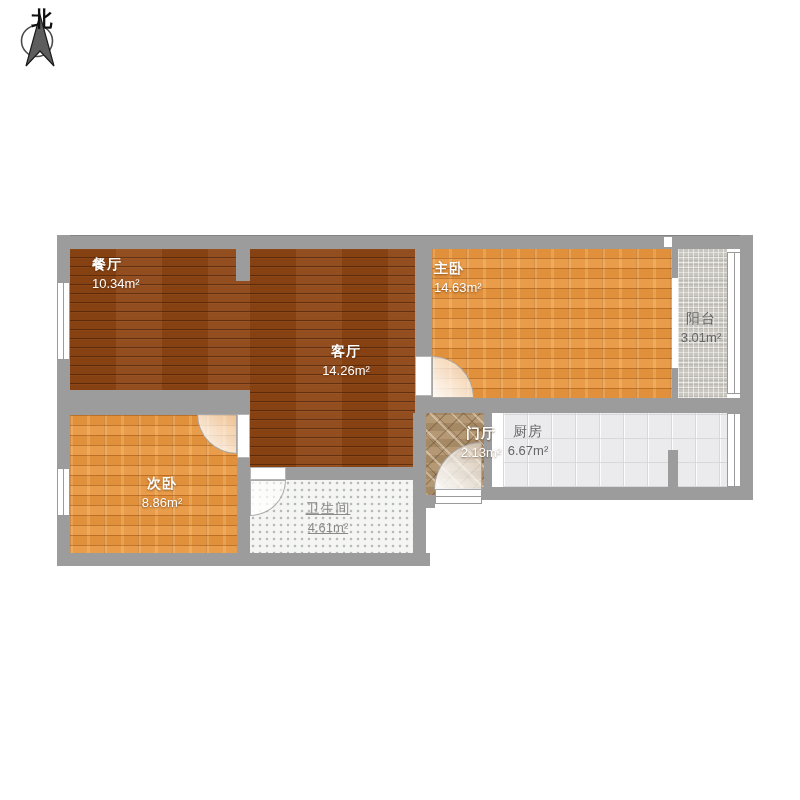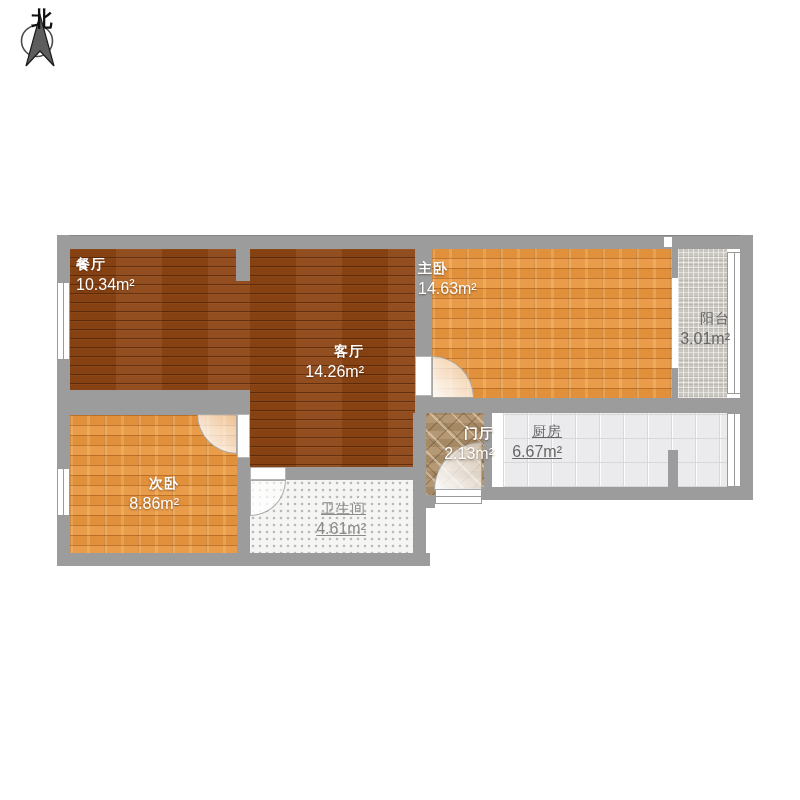--- a/index.html
+++ b/index.html
@@ -61,25 +61,25 @@
     background-image:linear-gradient(0deg,#9a9a9a,#9a9a9a);
     background-size:100% 1px;background-position:center;background-repeat:no-repeat;}
   .leaf{position:absolute;background:#ffffff;border:1px solid #b5b5b5;box-sizing:border-box;}
   .gap{position:absolute;background:#ffffff;}
   .arc{position:absolute;border:1px solid rgba(160,160,160,0.9);box-sizing:border-box;
        background:linear-gradient(45deg, rgba(255,255,255,0.95), rgba(255,255,255,0.45));}
 
   
   .room-label{position:absolute;line-height:1;}
   .rname{font-size:14px;font-weight:700;letter-spacing:1px;white-space:nowrap;}
-  .rarea{font-size:16px;margin-top:6px;white-space:nowrap;}
-  .lbl-light{color:#ffffff;text-shadow:0 1px 2px rgba(60,30,5,0.55);}
+  .rarea{font-size:13px;margin-top:6px;white-space:nowrap;}
+  .lbl-light{color:#ffffff;text-shadow:0 1px 2px rgba(60,30,5,0.55);margin-left:16px;}
   .lbl-dark{color:#666666;}
   .lbl-bath{color:#8a8a8a;}
-  .t-center{text-align:right;}
+  .t-center{text-align:center;}
   .t-left{text-align:left;}
 
   
   .compass{position:absolute;left:8px;top:2px;width:64px;height:72px;}
 </style>
 </head>
 <body>
 
 <div class="canvas">
 
@@ -155,18 +155,18 @@
     <div class="rarea">8.86m²</div>
   </div>
   <div class="room-label lbl-bath t-center" style="left:290px;top:501px;width:76px;text-decoration:underline;">
     <div class="rname" style="font-weight:400;">卫生间</div>
     <div class="rarea">4.61m²</div>
   </div>
   <div class="room-label lbl-light t-center" style="left:436px;top:426px;width:58px;">
     <div class="rname">门厅</div>
     <div class="rarea">2.13m²</div>
   </div>
-  <div class="room-label lbl-dark t-center" style="left:494px;top:424px;width:68px;text-decoration:underline;">
+  <div class="room-label lbl-dark t-center" style="left:494px;top:424px;width:68px;">
     <div class="rname" style="font-weight:400;">厨房</div>
     <div class="rarea">6.67m²</div>
   </div>
 
 </div>
 
 </body></html>

